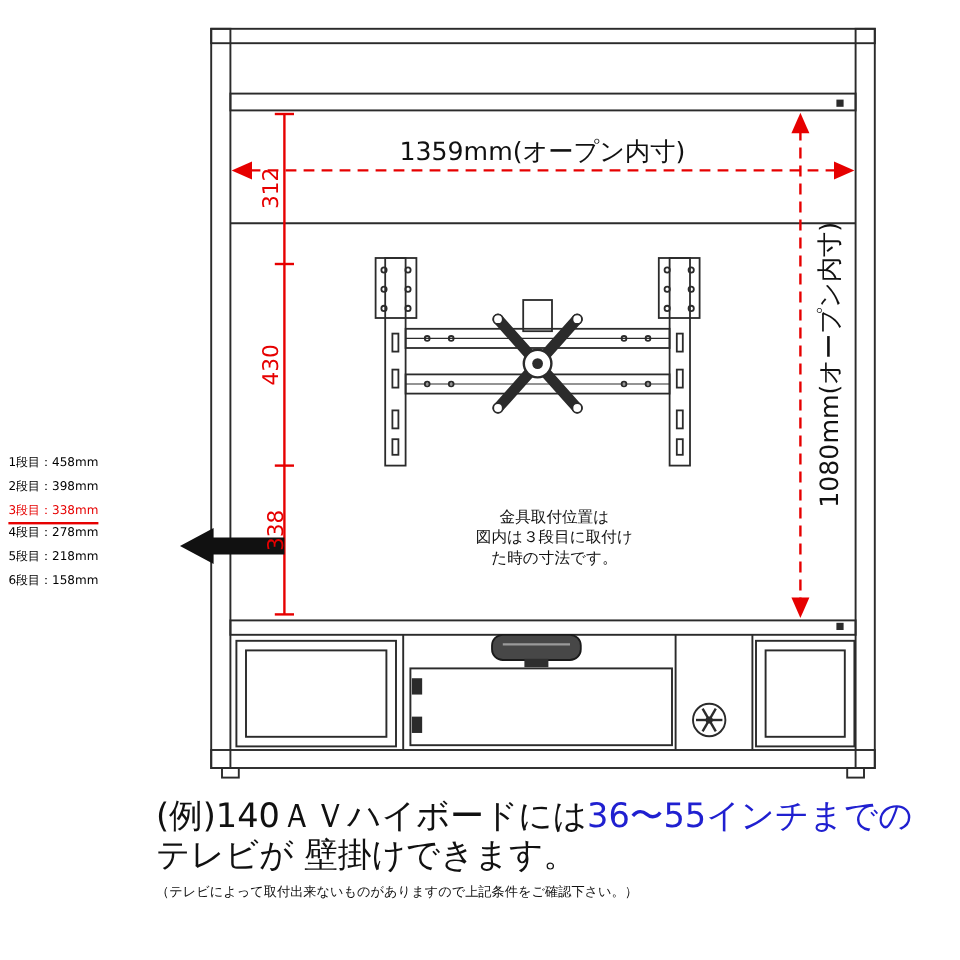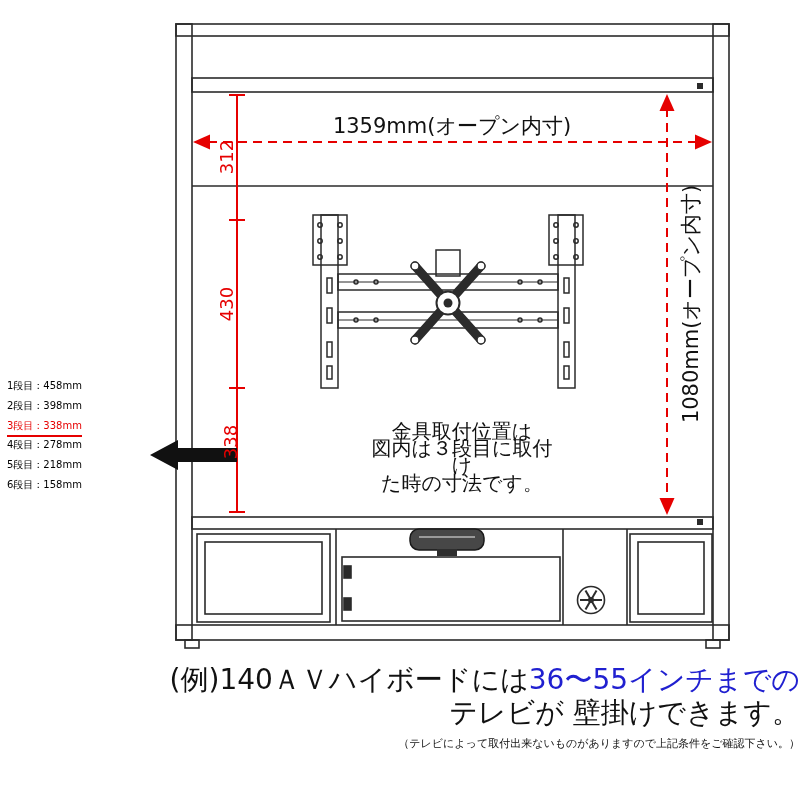--- a/index.html
+++ b/index.html
@@ -10,22 +10,22 @@
   .abs{position:absolute;}
   .nowrap{white-space:nowrap;}
   .ctr{transform:translate(-50%,-50%);}
   .rot{transform:translate(-50%,-50%) rotate(-90deg);}
   .dim-label{font-size:21px;color:#111;}
   .seg-label{font-size:18px;color:#e60000;}
   .levels{left:7px;top:376px;font-size:10px;line-height:19.8px;color:#000;}
   .level-item{white-space:nowrap;}
   .level-item.highlight{color:#e60000;}
   .level-item.highlight span{border-bottom:2px solid #e60000;padding-bottom:4px;}
-  .note{left:371px;top:423px;width:182px;text-align:center;font-size:20px;line-height:17.2px;color:#111;}
-  .caption{left:130px;right:0;top:663px;text-align:right;color:#111;}
+  .note{left:371px;top:423px;width:182px;text-align:center;font-size:13px;line-height:17.2px;color:#111;}
+  .caption{left:130px;right:0;top:663px;text-align:left;color:#111;}
   .cap-main{font-size:28px;line-height:33px;}
   .cap-blue{color:#2020d0;}
   .cap-foot{font-size:11px;margin-top:7px;}
 </style>
 </head>
 <body>
 
 <div class="stage">
 
   <svg class="abs" style="left:0;top:0" width="800" height="800" viewBox="0 0 800 800">

